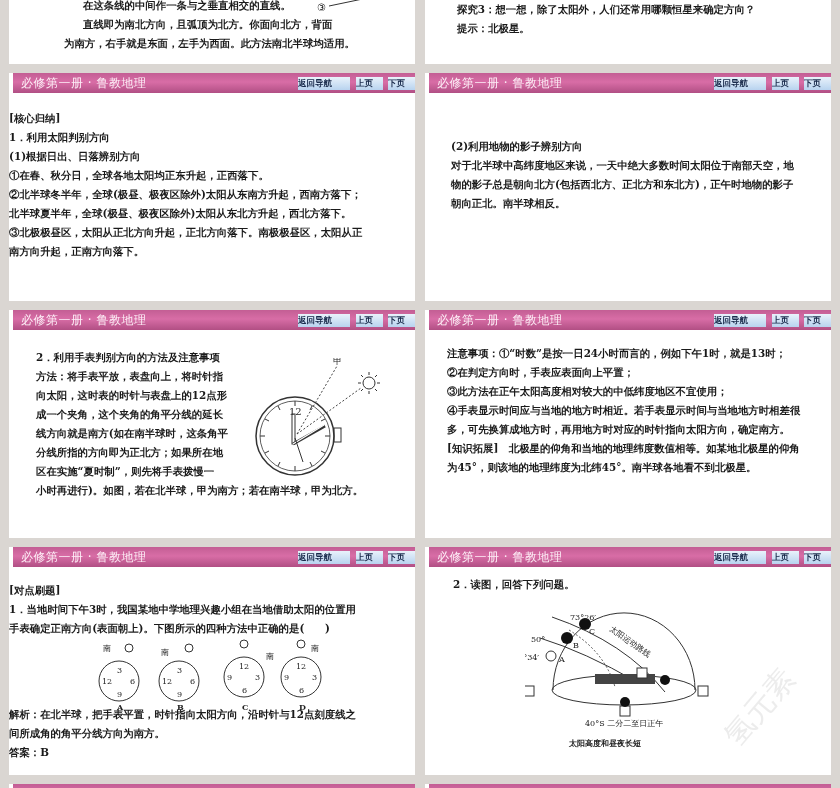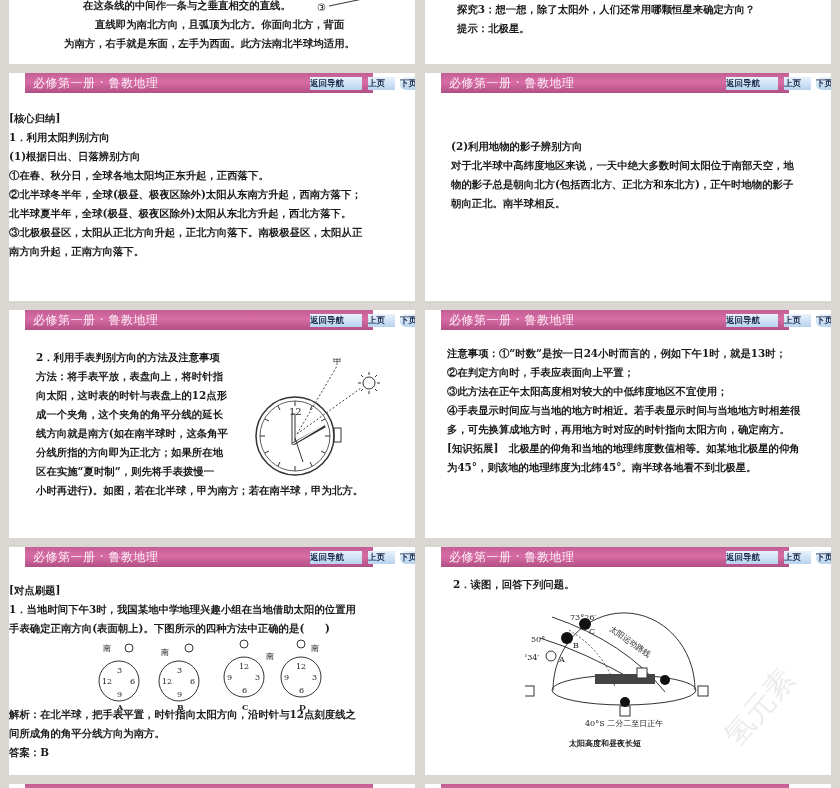--- a/index.html
+++ b/index.html
@@ -1,38 +1,38 @@
 <!DOCTYPE html>
 <html><head>
 <meta charset="utf-8">
 <style>
   html, body { margin:0; padding:0; }
   body { width:840px; height:788px; background:#dad6d2; position:relative; overflow:hidden; font-family:"DejaVu Serif","Liberation Serif",serif; }
   .slide { position:absolute; width:406px; background:#fff; overflow:hidden; }
-  .hdr { position:absolute; left:16px; top:0; width:348px; height:20px;
+  .hdr { position:absolute; left:4px; top:0; width:430px; height:20px;
          background:linear-gradient(to bottom,#c35e94 0%,#d86da6 45%,#b14f84 100%); }
   .hdr .title { position:absolute; left:8px; top:2px; font-size:12px; color:#fdeef6; letter-spacing:0.5px; }
   .hdr .btn { position:absolute; top:4px; height:13px; font-size:8.5px; line-height:13px; text-align:left;
               background:linear-gradient(to bottom,#e9f2fb,#b8d3ef); color:#1a2b4c; font-weight:bold; cursor:pointer; }
   .b-nav { left:285px; width:52px; }
   .b-prev { left:343px; width:27px; font-weight:normal; }
-  .b-next { left:375px; width:27px; font-weight:normal;border-radius:6px; }
+  .b-next { left:375px; width:27px; font-weight:normal; }
   .body { position:absolute; left:0; top:20px; width:406px; font-size:10.4px; line-height:19px; color:#1a1a1a; font-weight:bold; }
   .c { }
   .ln { white-space:nowrap; }
   svg text { font-family:"DejaVu Serif",serif; }
   .wm { position:absolute; color:rgba(200,200,200,0.35); font-size:30px; transform:rotate(-50deg); pointer-events:none; }
 </style>
 </head>
 <body>
 
 <div class="slide" style="left:9px; top:-20px; height:84px;">
   <div class="body" style="top:16px;">
     <div class="ln" style="padding-left:74px;"><span>在这条线的中间作一条与之垂直相交的直线。</span></div>
-    <div class="ln" style="padding-left:74px;margin-left:12px;">直线即为南北方向，且弧顶为北方。你面向北方，背面</div>
+    <div class="ln" style="padding-left:74px;">直线即为南北方向，且弧顶为北方。你面向北方，背面</div>
     <div class="ln" style="padding-left:55px;">为南方，右手就是东面，左手为西面。此方法南北半球均适用。</div>
   </div>
   <span style="position:absolute; left:308px; top:22px; font-size:10px;">③</span>
   <svg style="position:absolute; left:318px; top:14px;" width="60" height="16">
       <line x1="2" y1="12" x2="50" y2="2" stroke="#333" stroke-width="1"></line>
     </svg>
 </div>
 <div class="slide" style="left:425px; top:-20px; height:84px;">
   <div class="body" style="top:20px; padding-left:32px;">
     <div class="ln">探究3：想一想，除了太阳外，人们还常用哪颗恒星来确定方向？</div>

